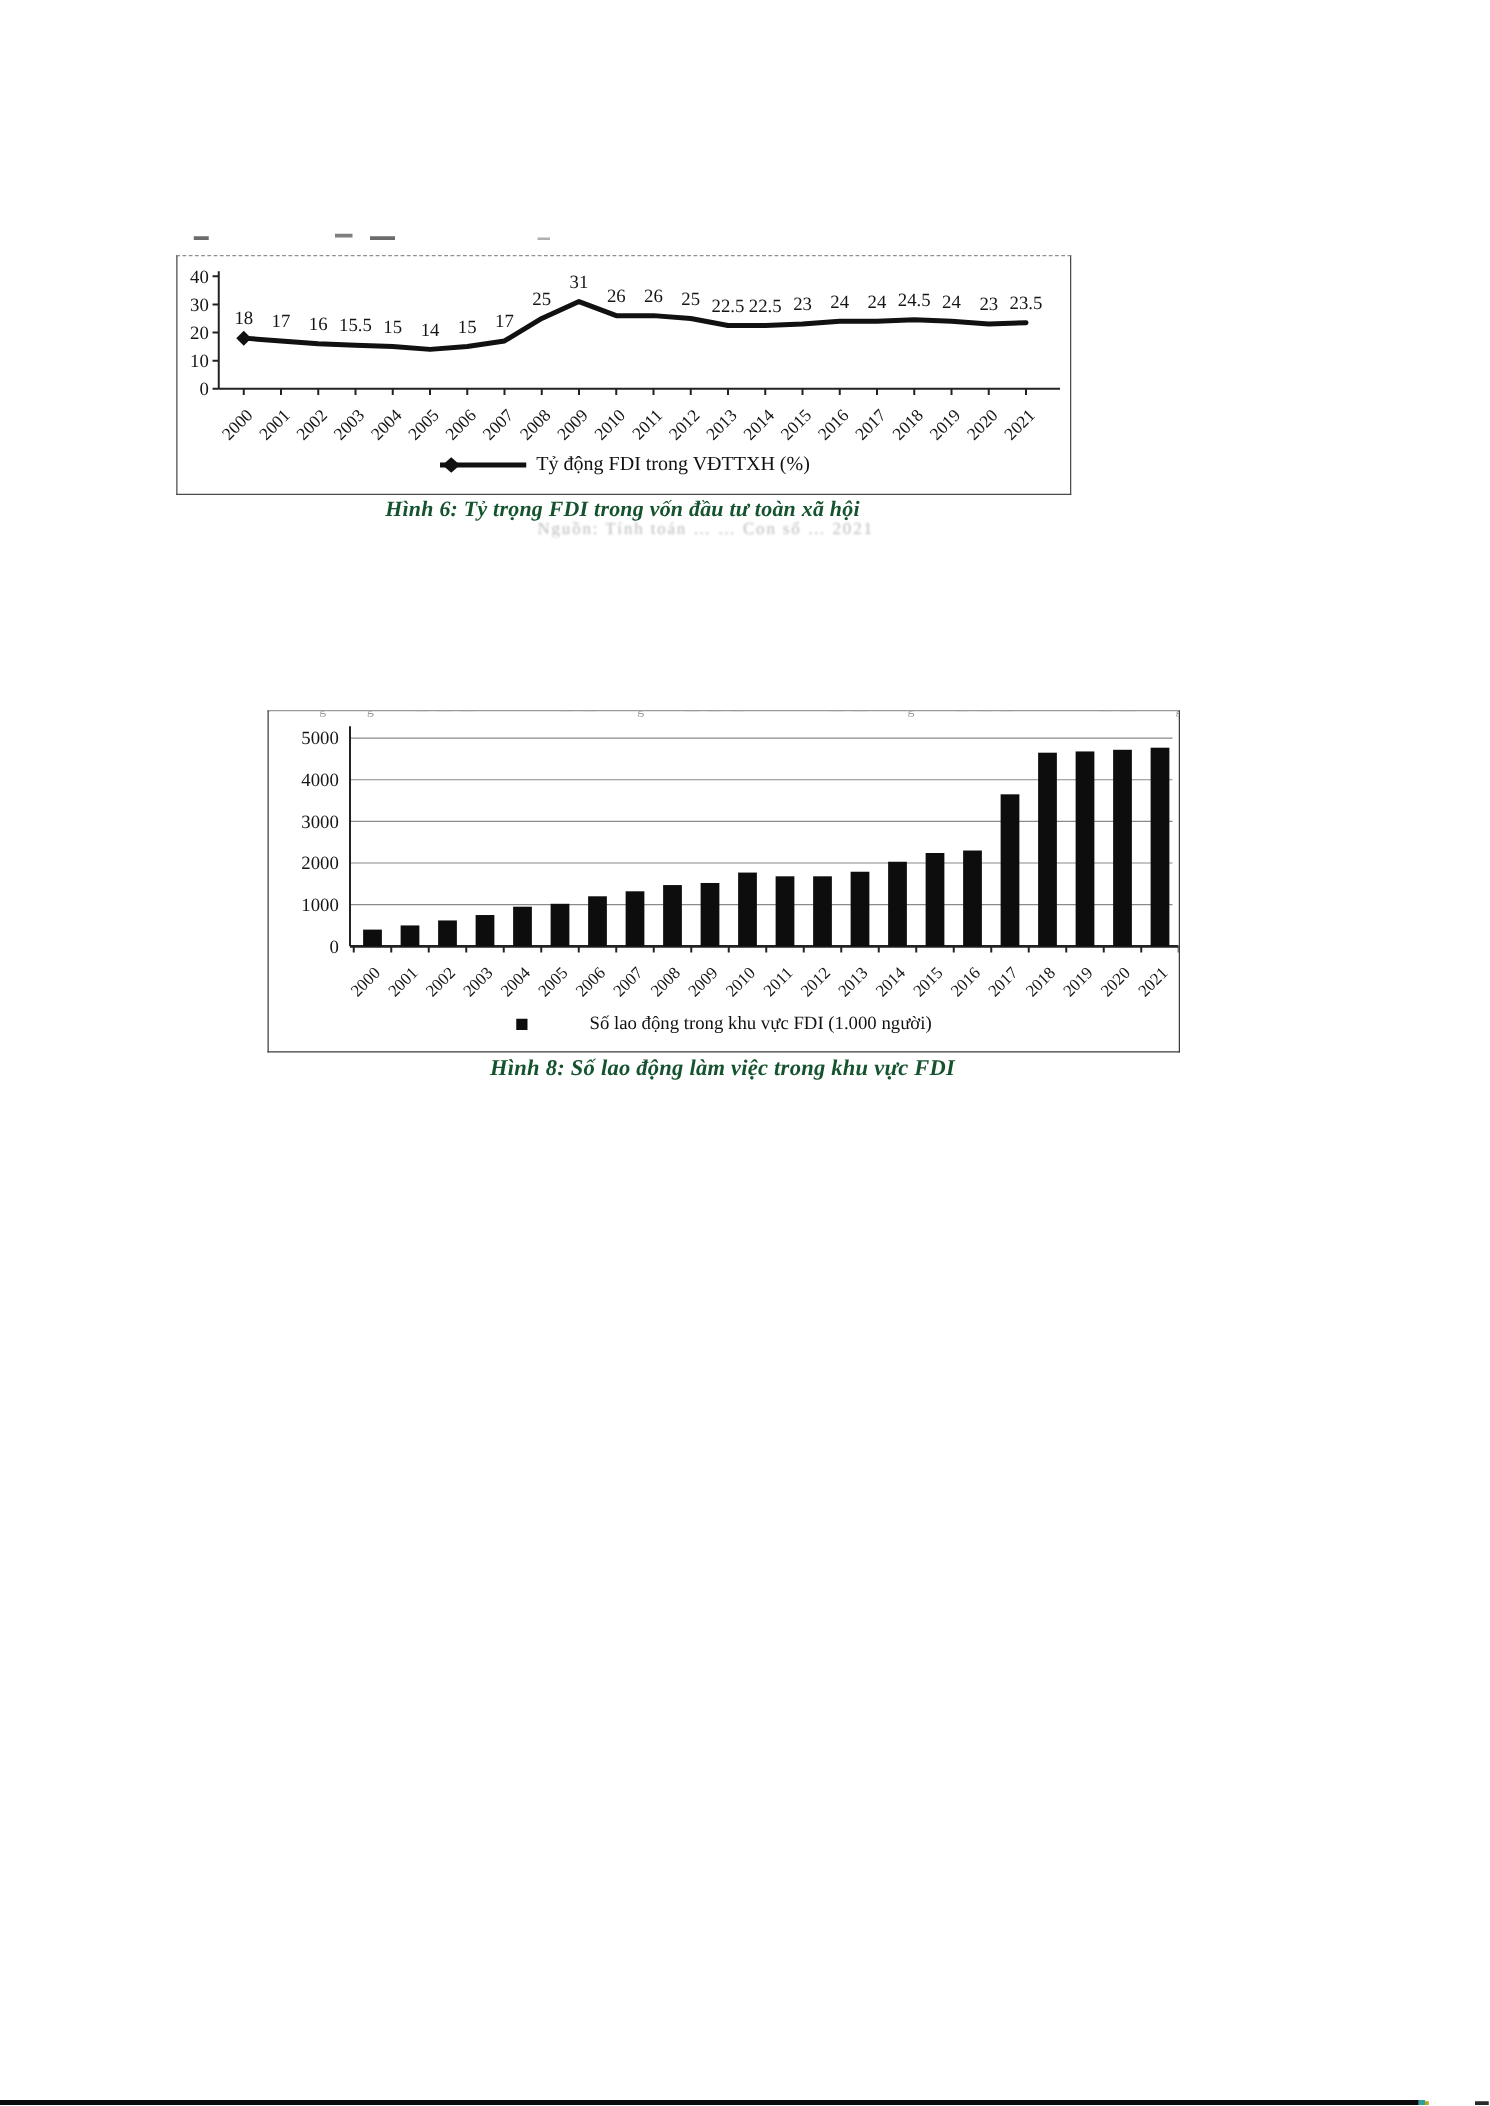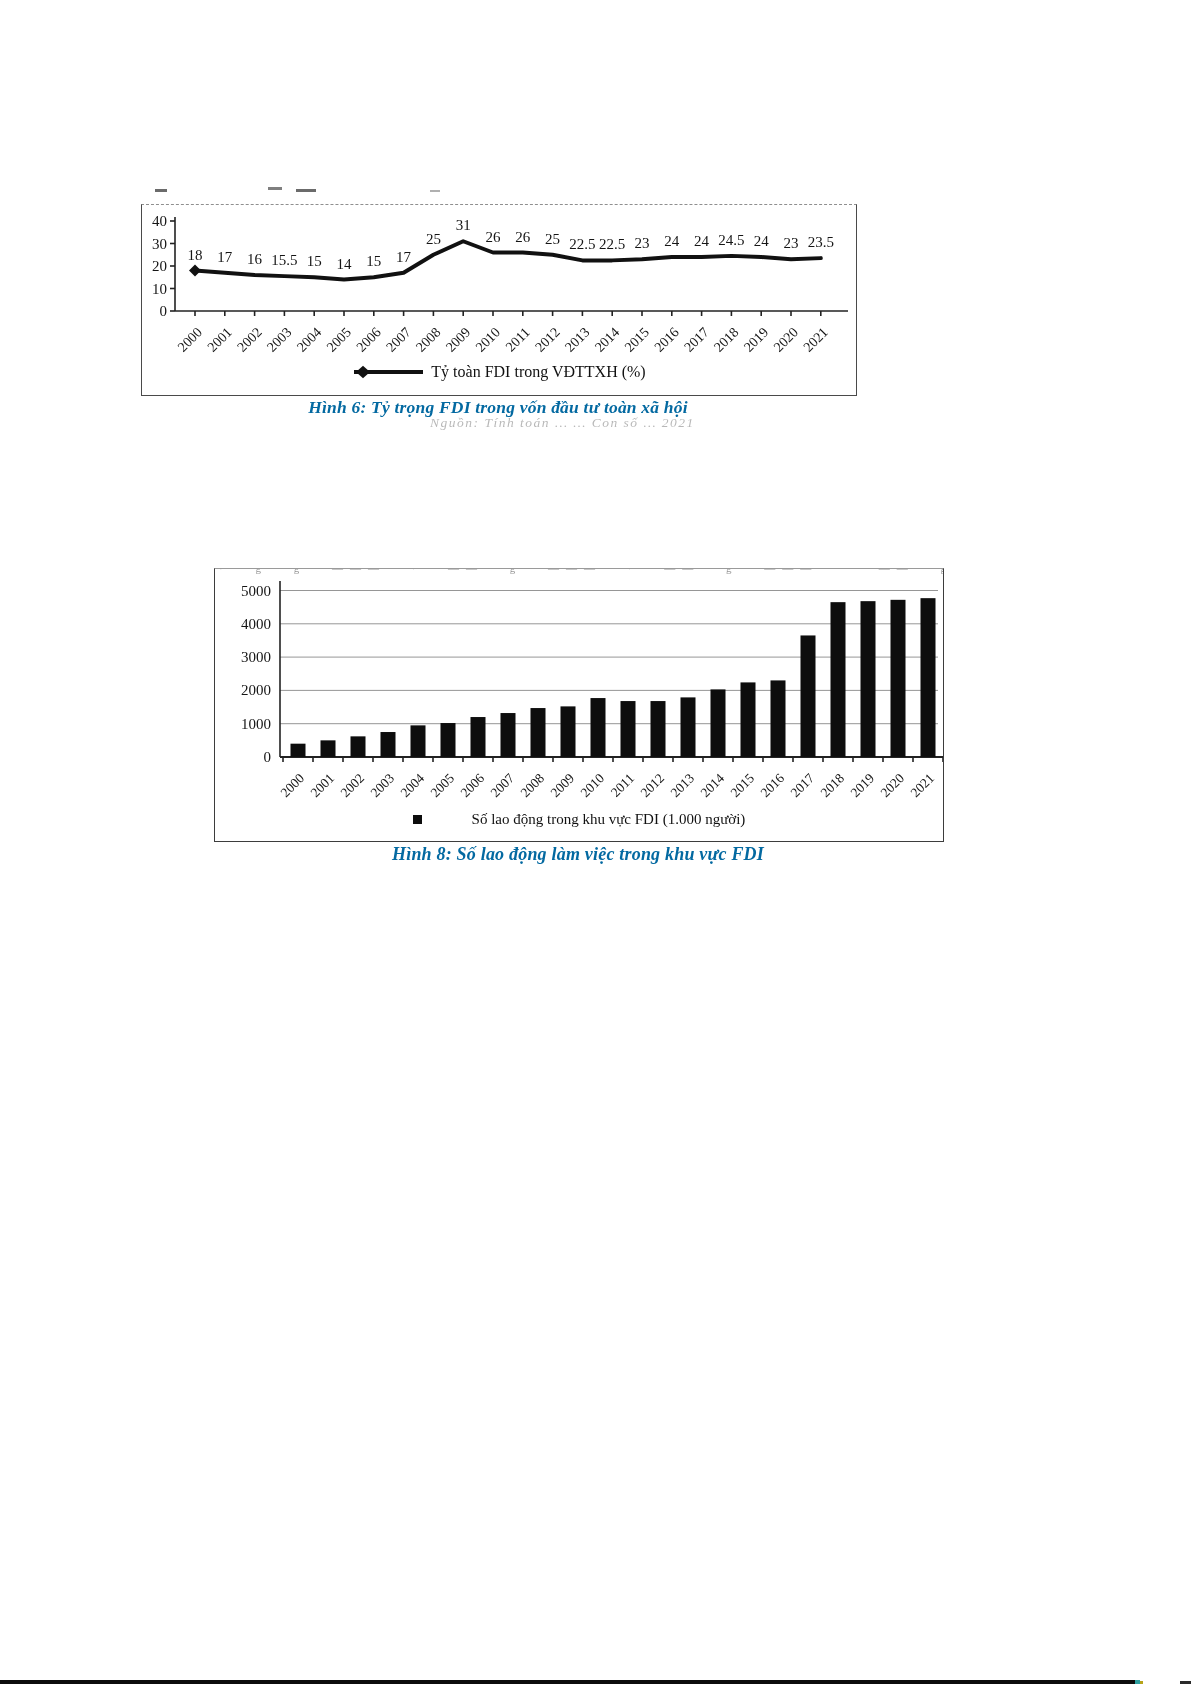--- a/index.html
+++ b/index.html
@@ -34,27 +34,27 @@
     justify-content:center;gap:5px;font-size:16px;color:#111;
   }
   #fig6-legend{top:158px;}
   #fig8-legend{top:242px;font-size:15px;gap:46px;}
   .legend-square{
     width:9px;height:9px;background:#0d0d0d;display:inline-block;margin-right:4px;
   }
   
   .fig-caption{
     position:absolute;text-align:center;font-style:italic;font-weight:bold;
-    font-size:17.5px;color:#0369a1;letter-spacing:.2px;
+    font-size:17.5px;color:#14532d;letter-spacing:.2px;
   }
   #fig6-caption{left:141px;top:397px;width:714px;}
   #fig8-caption{left:214px;top:844px;width:728px;font-size:18px;}
   #fig6-source{
     position:absolute;left:430px;top:415px;width:475px;height:15px;
-    font-style:italic;font-size:13.5px;color:#222;opacity:.32;
+    font-size:13.5px;color:#222;opacity:.32;
     filter:blur(.7px);white-space:nowrap;overflow:hidden;letter-spacing:1.5px;
   }
   
   .dash-art{position:absolute;background:#3a3a3a;}
   #fig8-top-row{
     position:absolute;left:4px;top:-7px;right:0;height:16px;
     font-size:11px;color:#444;opacity:.55;white-space:nowrap;overflow:hidden;
     letter-spacing:7px;word-spacing:16px;font-family:"Liberation Serif",serif;
   }
   #bottom-scan-line{position:absolute;left:0;top:1680px;width:1135px;height:4px;background:#0c0c0c;}
@@ -153,21 +153,21 @@
         <text x="686.8000000000001" y="128" class="xlab" text-anchor="end" transform="rotate(-45 686.8000000000001 128)">2021</text>
         <text x="678.8000000000001" y="42.125" class="dlab" text-anchor="middle">23.5</text>
         <polyline points="53,65.5 82.8,67.75 112.6,70 142.4,71.125 172.2,72.25 202,74.5 231.8,72.25 261.6,67.75 291.4,49.75 321.2,36.25 351,47.5 380.8,47.5 410.6,49.75 440.40000000000003,55.375 470.2,55.375 500,54.25 529.8,52 559.6,52 589.4,50.875 619.2,52 649,54.25 678.8000000000001,53.125" fill="none" stroke="#111111" stroke-width="4" stroke-linejoin="round" stroke-linecap="round"></polyline>
         <path d="M 47 65.5 L 53 59.5 L 59 65.5 L 53 71.5 Z" fill="#111111"></path>
       </svg>
     <div id="fig6-legend" class="legend-row">
       <svg width="74" height="14" viewBox="0 0 74 14">
         <line x1="2" y1="7" x2="71" y2="7" stroke="#111" stroke-width="4"></line>
         <path d="M 4 7 L 11 0.8 L 18 7 L 11 13.2 Z" fill="#111"></path>
       </svg>
-      <span>Tỷ toàn FDI trong VĐTTXH (%)</span>
+      <span>Tỷ động FDI trong VĐTTXH (%)</span>
     </div>
   </div>
   <div id="fig6-caption" class="fig-caption">Hình 6: Tỷ trọng FDI trong vốn đầu tư toàn xã hội</div>
   <div id="fig6-source">Nguồn: Tính toán …  …  Con số …  2021</div>
 
   <div id="fig8-panel" class="fig-panel">
     <div id="fig8-top-row">· g  g ——— · —— g ——— · —— g ——— ' —— g ——— —</div>
     <svg id="chart8" width="728" height="272" viewBox="0 0 728 272">
         <text x="56" y="193" class="ylab2" text-anchor="end">0</text>
         <line x1="65" y1="154.7" x2="723" y2="154.7" class="grid"></line>

